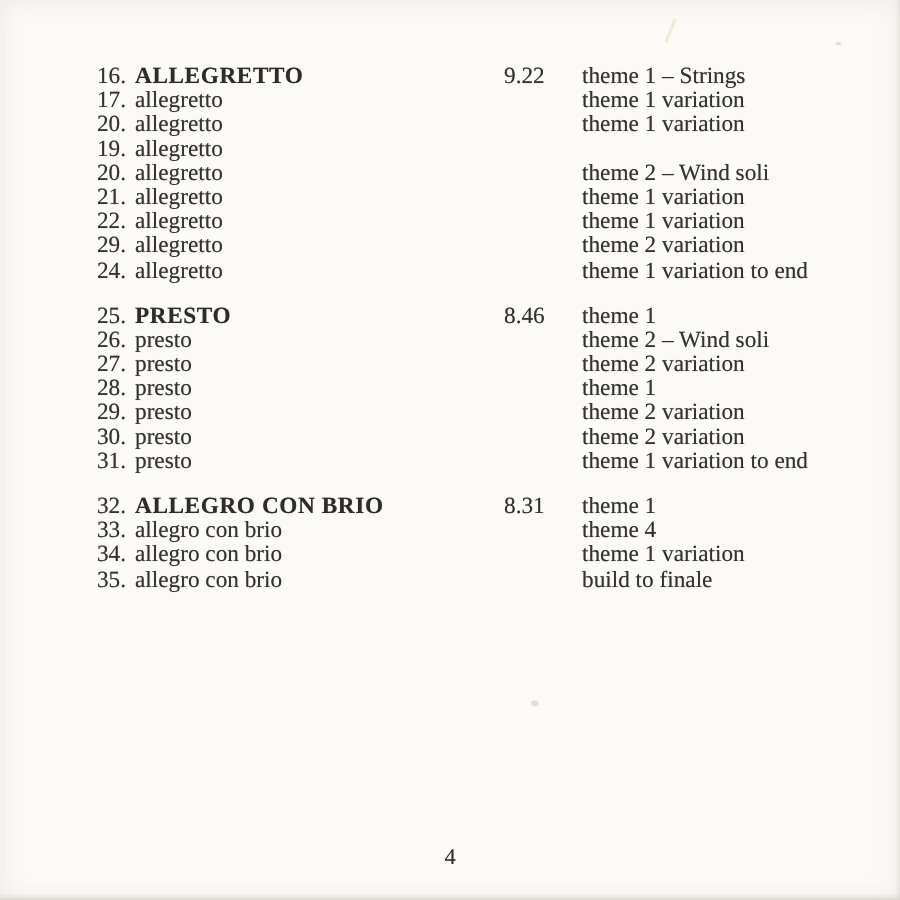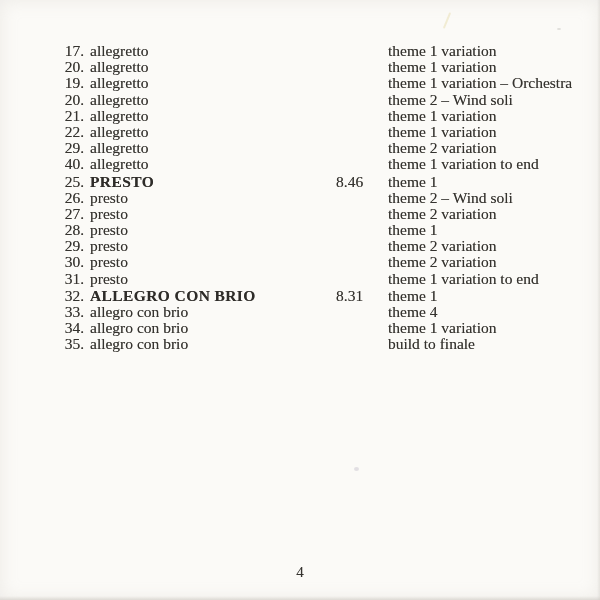--- a/index.html
+++ b/index.html
@@ -12,21 +12,21 @@
     color: #35332f;
     overflow: hidden;
     box-shadow: inset 0 0 18px rgba(185,180,172,0.22);
   }
   .tracklist {
     position: absolute;
     top: 43px;
     left: 0;
     right: 0;
   }
-  .section + .section { margin-top: 1px; }
+  .section + .section { margin-top: 14px; }
   .row {
     position: relative;
     height: 16.2px;
     line-height: 16.2px;
     font-size: 15.5px;
     text-shadow: 0 0 0.5px rgba(58,55,50,0.55);
     white-space: nowrap;
   }
   .num   { position: absolute; left: 40px;  width: 44px; text-align: right; }
   .name  { position: absolute; left: 90px; }
@@ -70,37 +70,42 @@
     position: absolute; top: 0; bottom: 0; right: 0; width: 3px;
     background: linear-gradient(to right, rgba(205,201,194,0), rgba(205,201,194,0.35));
   }
 </style>
 </head>
 <body>
 
 <div class="page">
   <div class="tracklist" id="tracklist">
       <div class="section">
+        <div class="row head">
+    <span class="num">16.</span>
+    <span class="name">ALLEGRETTO</span>
+    <span class="time">9.22</span>
+    <span class="theme">theme 1 – Strings</span>
+  </div>
         <div class="row">
     <span class="num">17.</span>
     <span class="name">allegretto</span>
     <span class="time"></span>
     <span class="theme">theme 1 variation</span>
   </div>
         <div class="row">
     <span class="num">20.</span>
     <span class="name">allegretto</span>
     <span class="time"></span>
     <span class="theme">theme 1 variation</span>
   </div>
         <div class="row">
     <span class="num">19.</span>
     <span class="name">allegretto</span>
     <span class="time"></span>
-    <span class="theme">theme 1 variation – Orchestra</span>
   </div>
         <div class="row">
     <span class="num">20.</span>
     <span class="name">allegretto</span>
     <span class="time"></span>
     <span class="theme">theme 2 – Wind soli</span>
   </div>
         <div class="row">
     <span class="num">21.</span>
     <span class="name">allegretto</span>
@@ -113,21 +118,21 @@
     <span class="time"></span>
     <span class="theme">theme 1 variation</span>
   </div>
         <div class="row">
     <span class="num">29.</span>
     <span class="name">allegretto</span>
     <span class="time"></span>
     <span class="theme">theme 2 variation</span>
   </div>
         <div class="row">
-    <span class="num">40.</span>
+    <span class="num">24.</span>
     <span class="name">allegretto</span>
     <span class="time"></span>
     <span class="theme">theme 1 variation to end</span>
   </div>
       </div>
       <div class="section">
         <div class="row head">
     <span class="num">25.</span>
     <span class="name">PRESTO</span>
     <span class="time">8.46</span>

